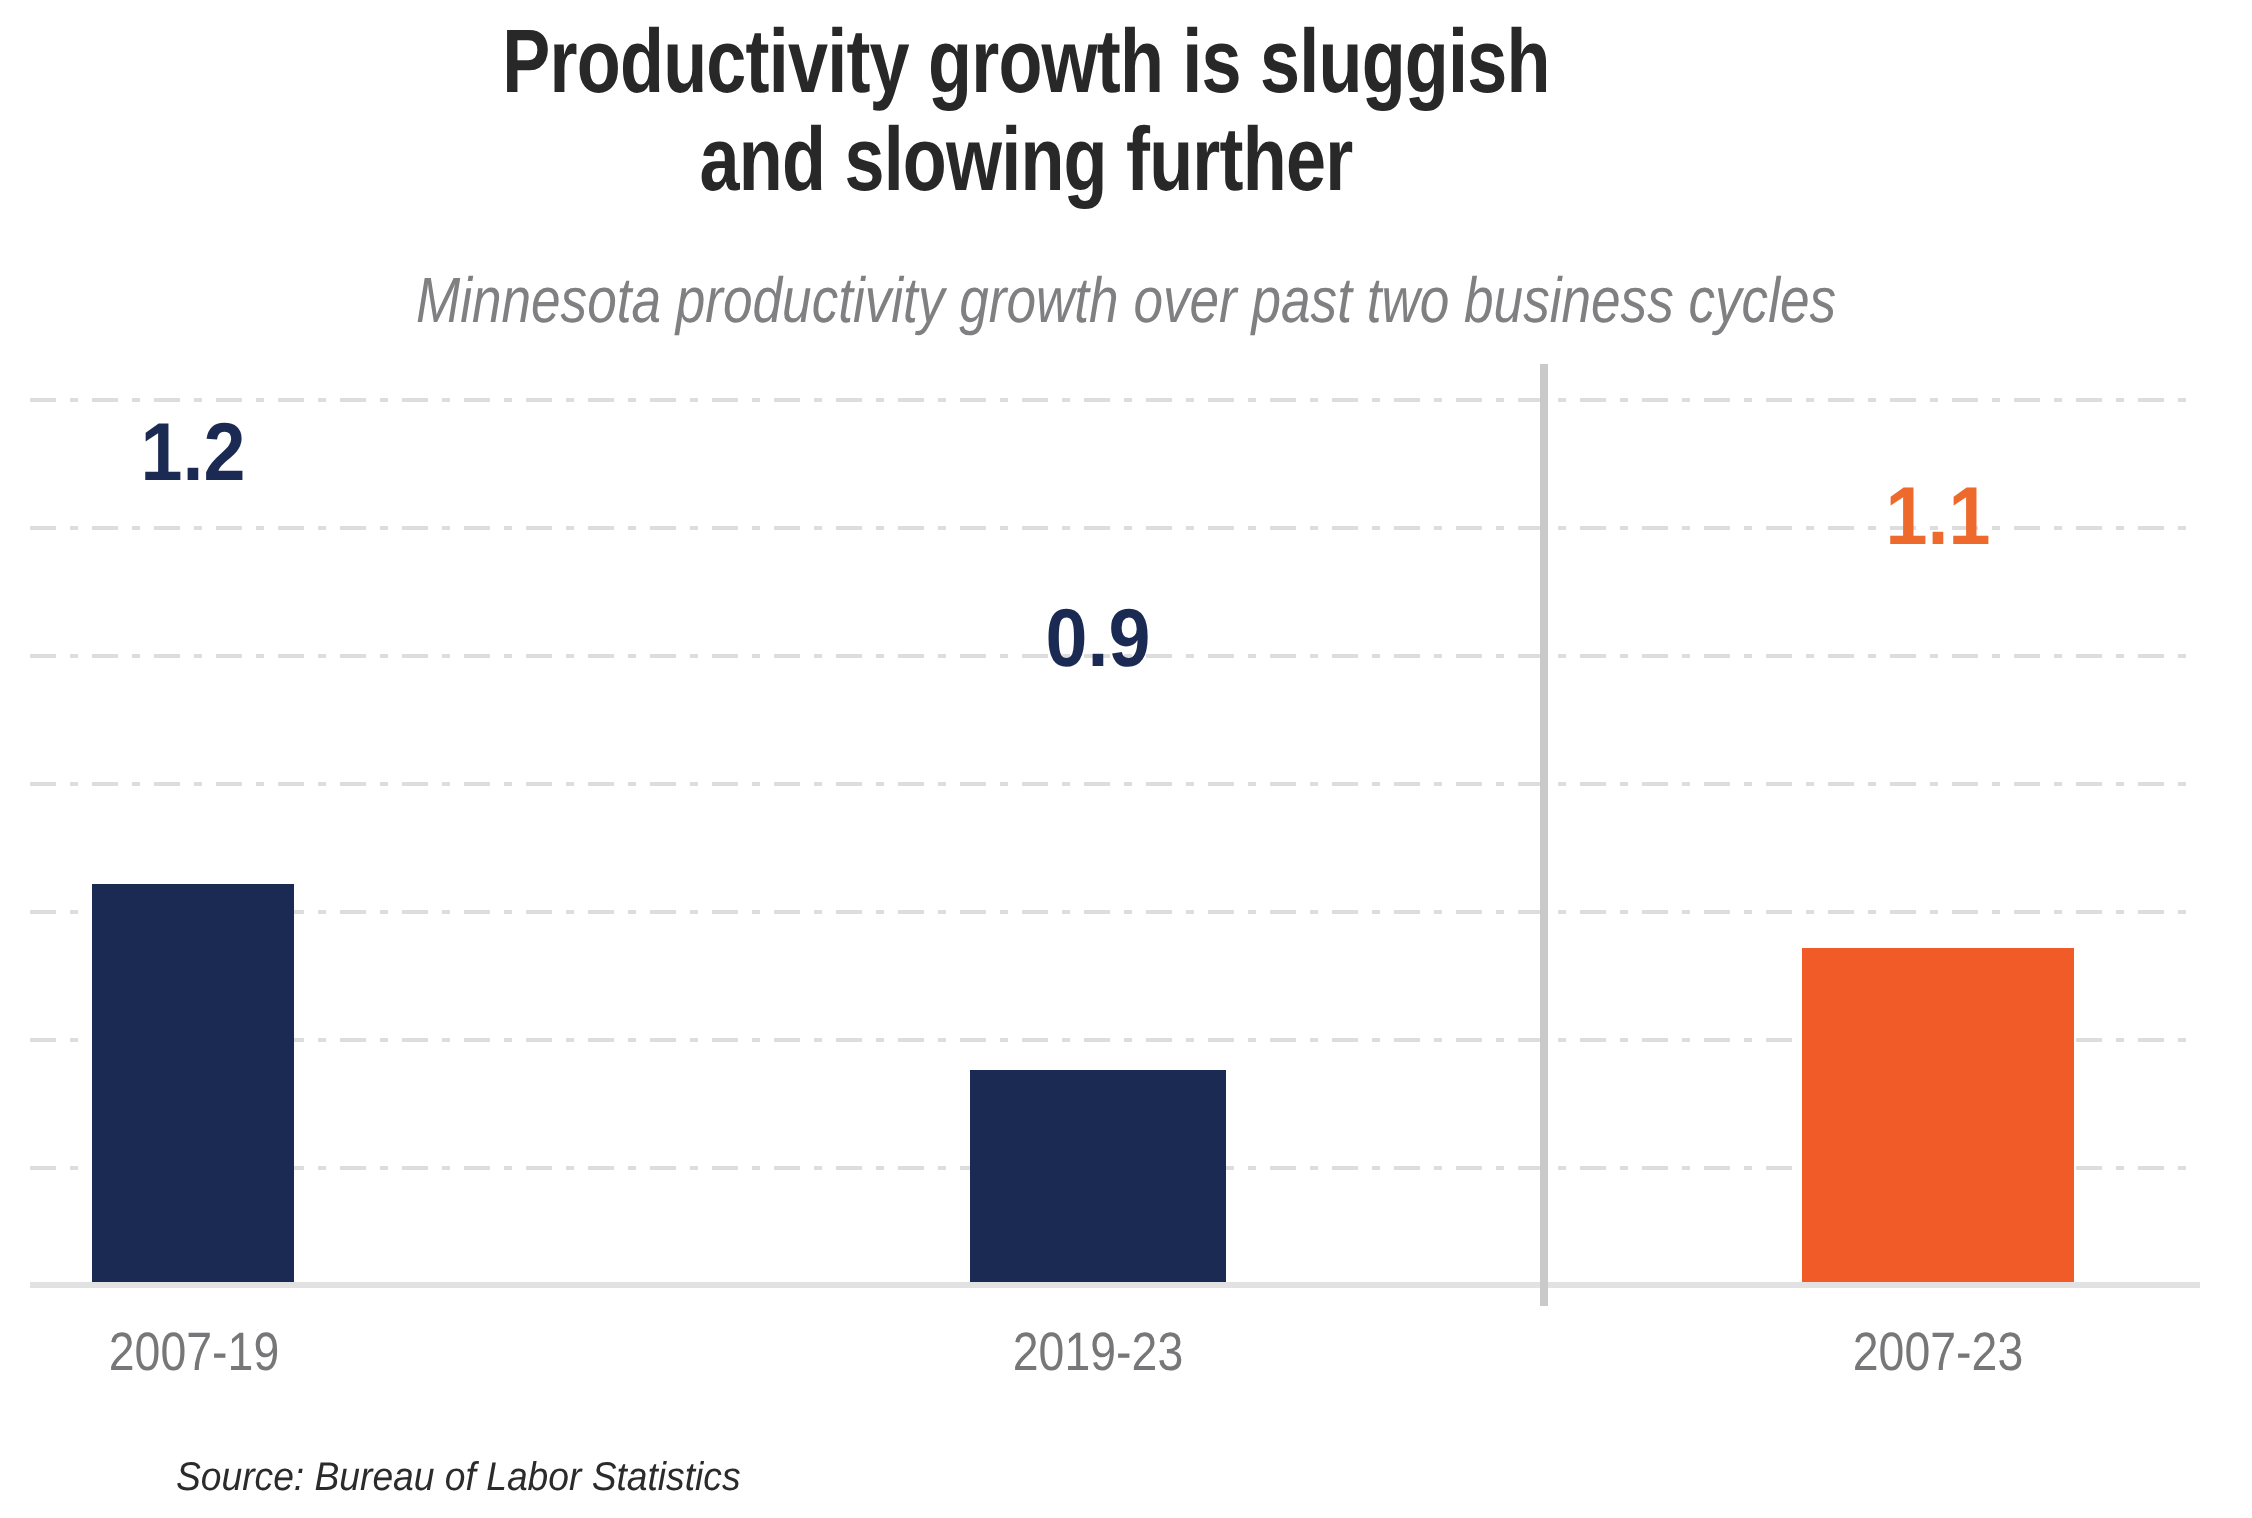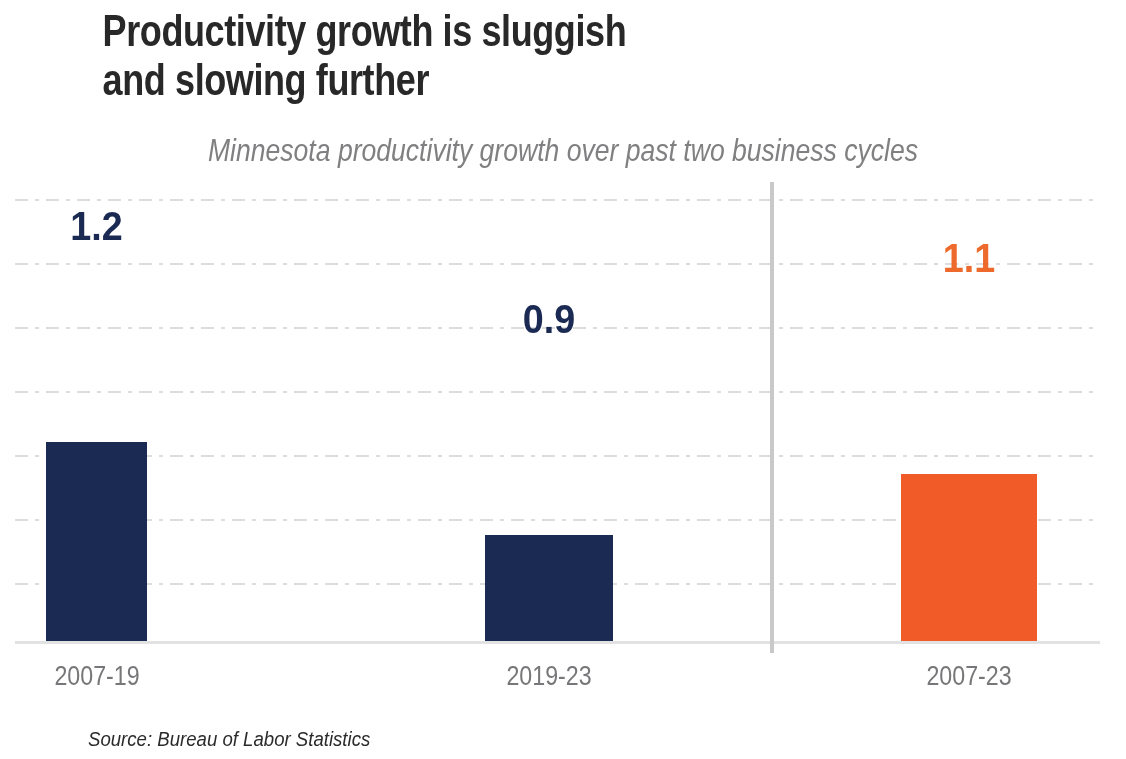--- a/index.html
+++ b/index.html
@@ -17,20 +17,21 @@
     background: #ffffff;
     overflow: hidden;
   }
 
   
   #title-block {
     position: absolute;
     left: 0;
     top: 6px;
     width: 1026px;
+    text-align: center;
   }
   .chart-title-line {
     font-family: "Liberation Sans", sans-serif;
     font-weight: bold;
     font-size: 45px;
     line-height: 49px;
     letter-spacing: -0.5px;
     color: #282828;
     transform: scaleX(0.80);
     transform-origin: center center;

